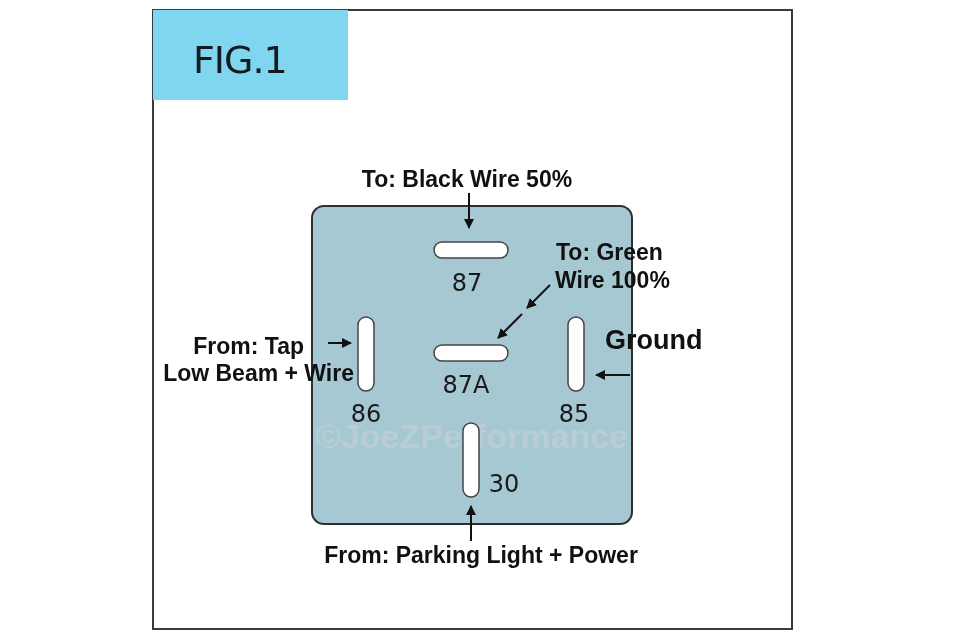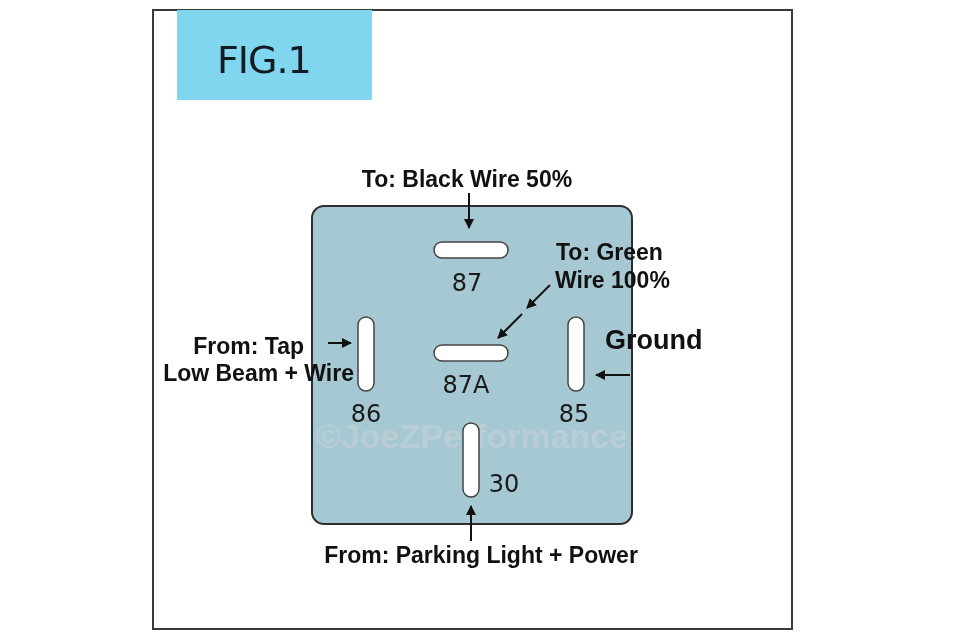--- a/index.html
+++ b/index.html
@@ -1,18 +1,18 @@
 <!DOCTYPE html>
 <html><head>
   <meta charset="utf-8">
   <style>
     html, body { margin: 0; padding: 0; background: #ffffff; }
     body { width: 975px; height: 640px; position: relative; overflow: hidden; font-family: "Liberation Sans", sans-serif; }
     .frame { position: absolute; left: 152px; top: 9px; width: 637px; height: 617px; border: 2px solid #3a3a3a; box-sizing: content-box; }
-    .fig-tag { position: absolute; left: 153px; top: 10px; width: 195px; height: 90px; background: #7fd6ee; margin-left: 24px; }
+    .fig-tag { position: absolute; left: 153px; top: 10px; width: 195px; height: 90px; background: #7fd6ee; }
     .fig-tag span { position: absolute; left: 40px; top: 28px; font-size: 38px; color: #121a22; font-family: "DejaVu Sans", sans-serif; letter-spacing: -1px; }
     svg.diagram { position: absolute; left: 0; top: 0; }
     .lbl { font-family: "Liberation Sans", sans-serif; font-weight: bold; fill: #111111; }
     .pin-lbl { font-family: "DejaVu Sans", sans-serif; fill: #1a1a1a; }
     .wm { font-family: "Liberation Sans", sans-serif; font-weight: bold; fill: #b9cdd4; }
   </style>
 </head>
 <body>
 
 <div class="frame"></div>

